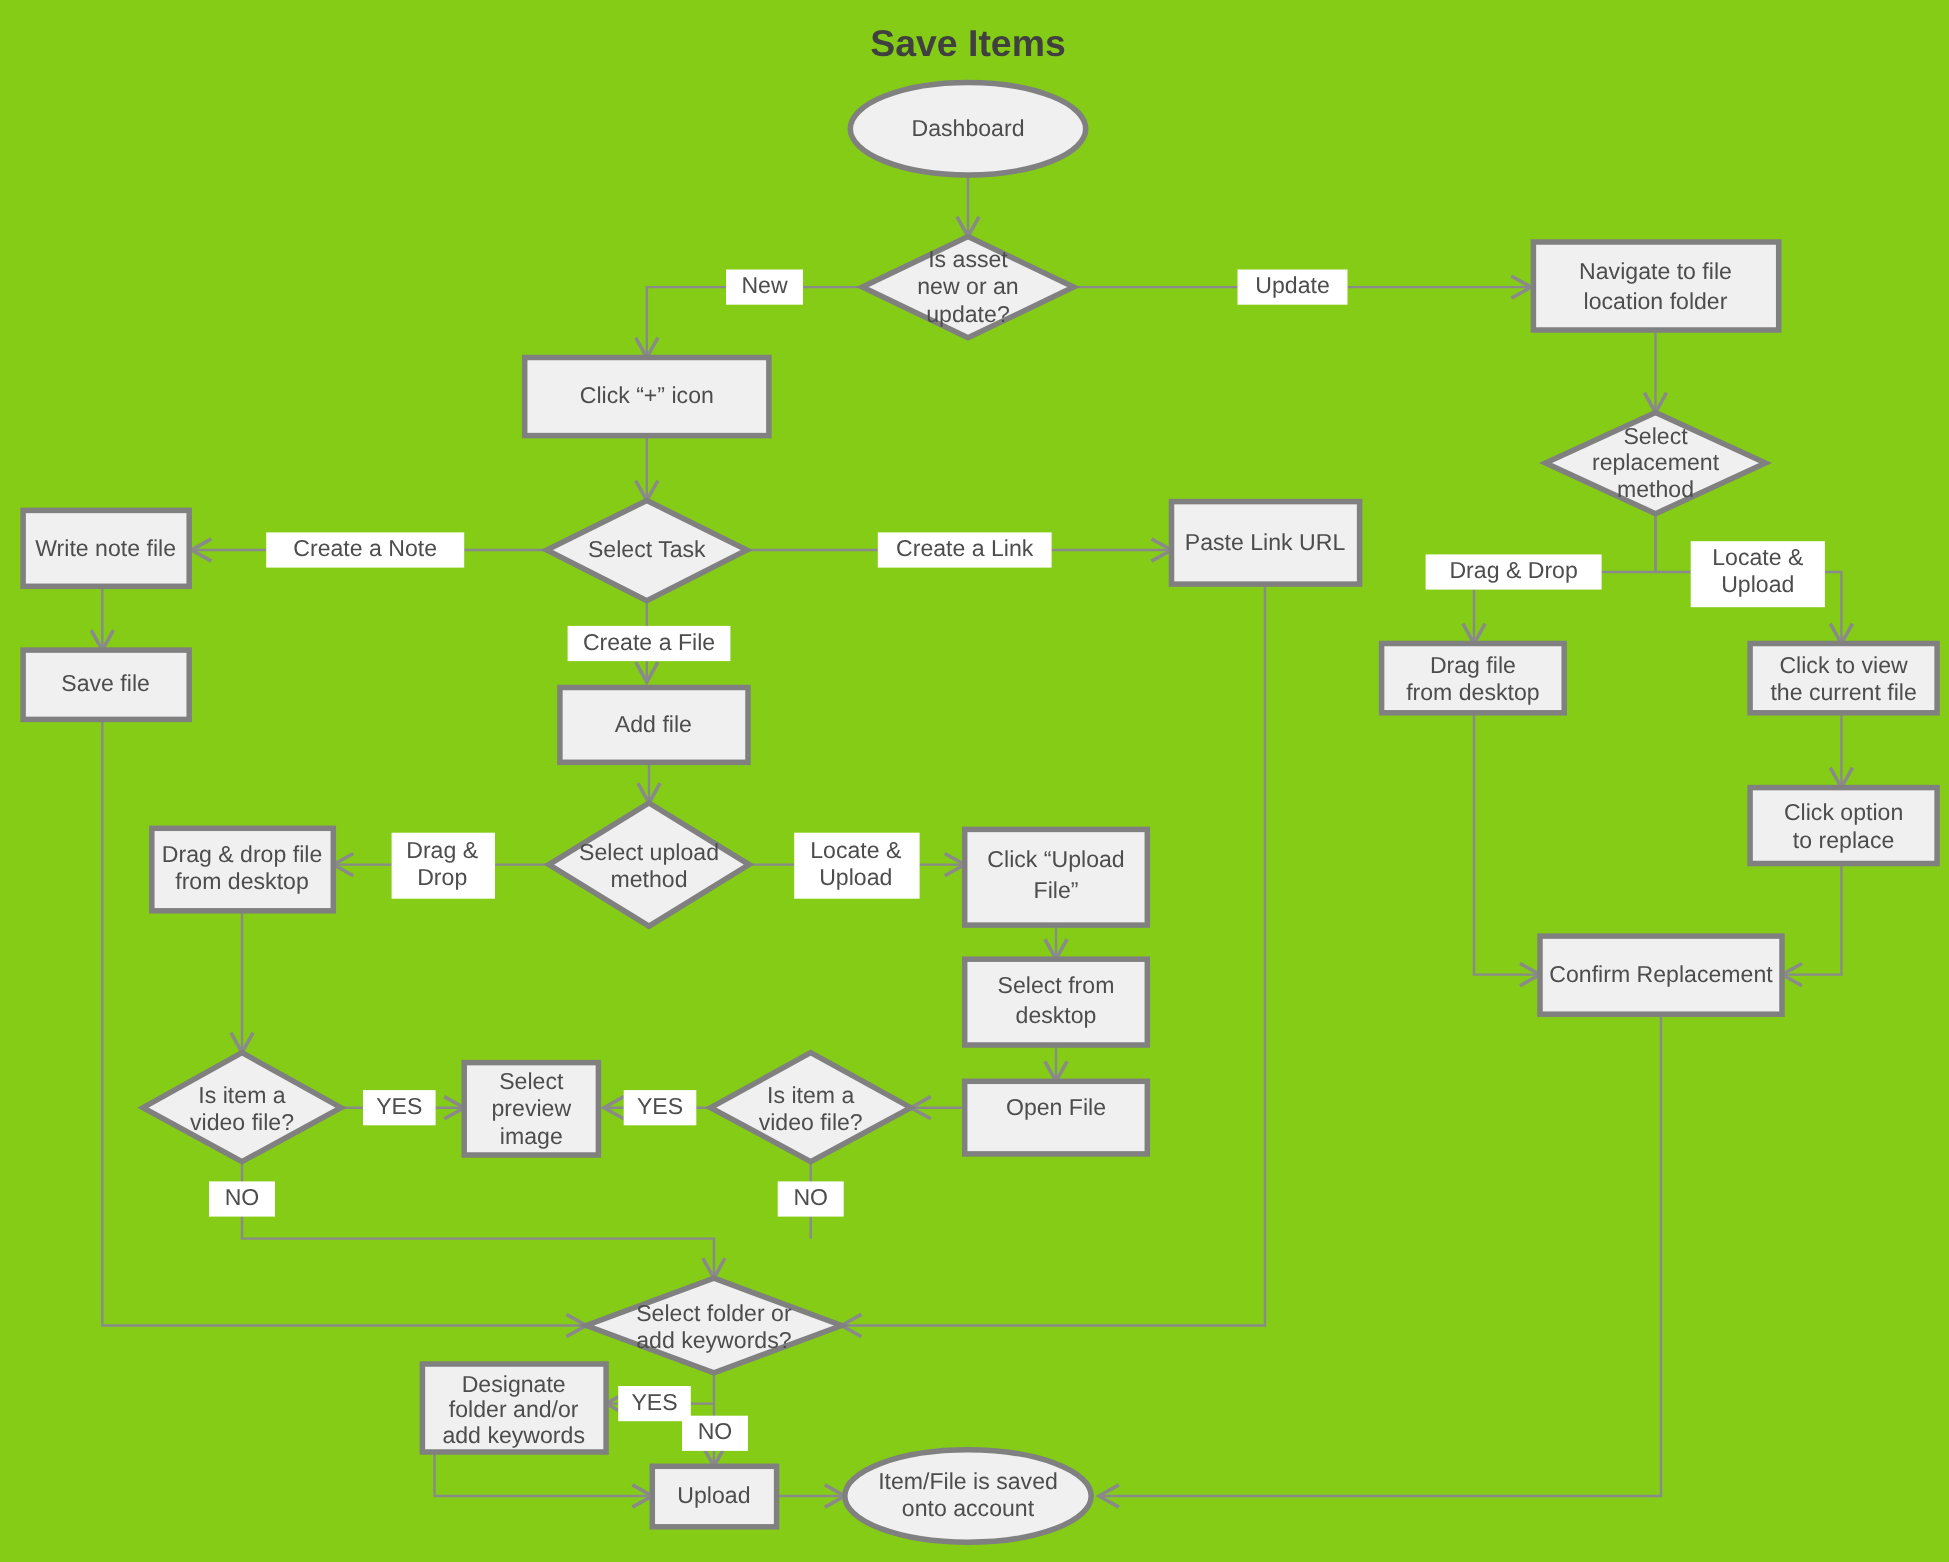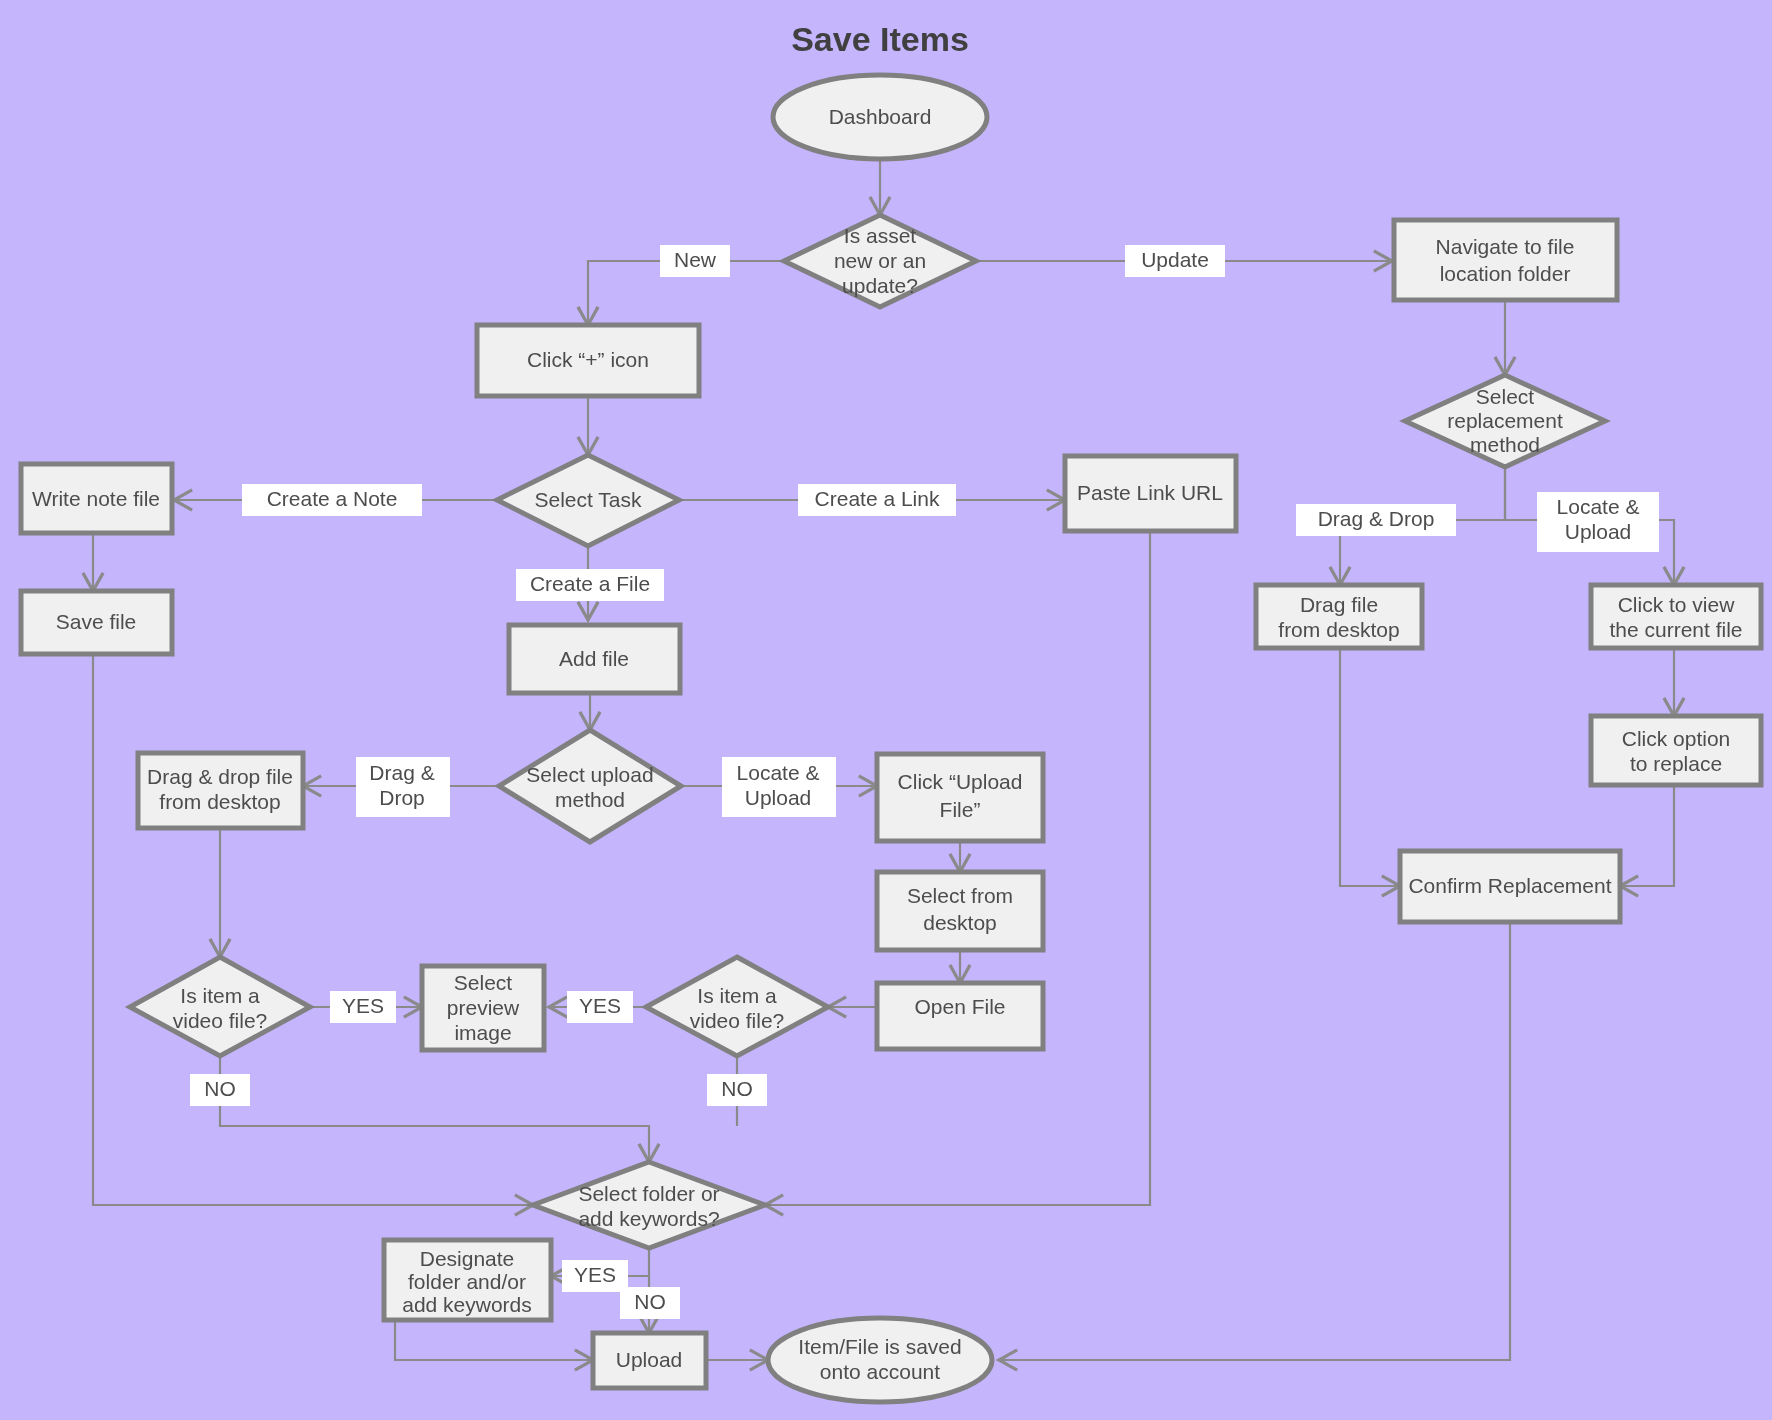--- a/index.html
+++ b/index.html
@@ -8,21 +8,21 @@
     background: #ffffff;
   }
   body {
     font-family: "Liberation Sans", sans-serif;
     color: #4a4a4a;
   }
   #canvas {
     position: relative;
     width: 1772px;
     height: 1420px;
-    background: #c4b5fd;
+    background: #84cc16;
     overflow: hidden;
   }
   #flow-svg {
     position: absolute;
     top: 0;
     left: 0;
     width: 1772px;
     height: 1420px;
   }
   .edge-line {

